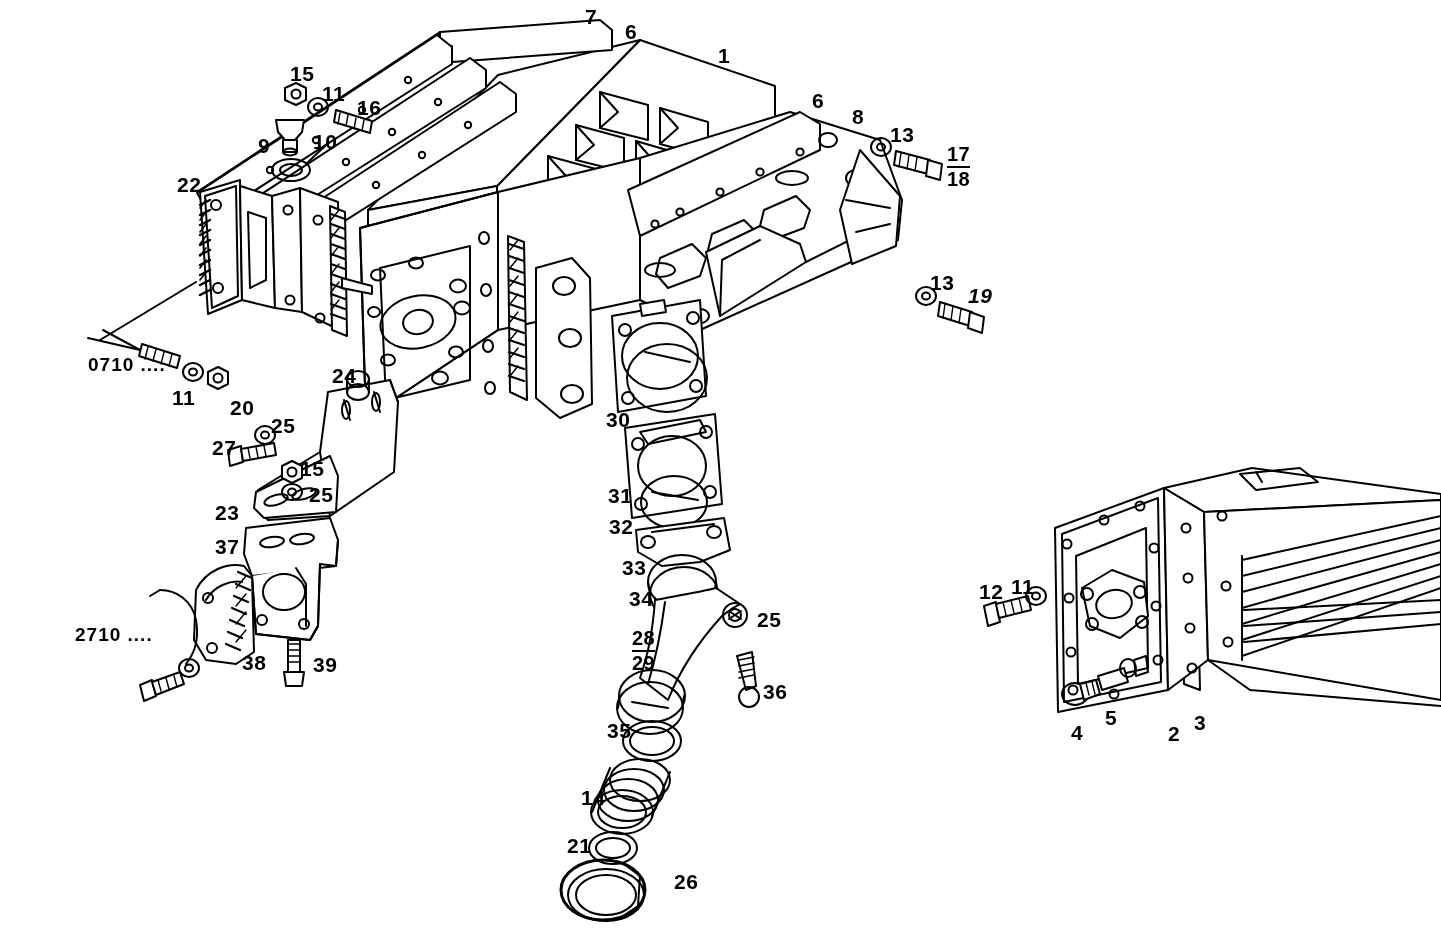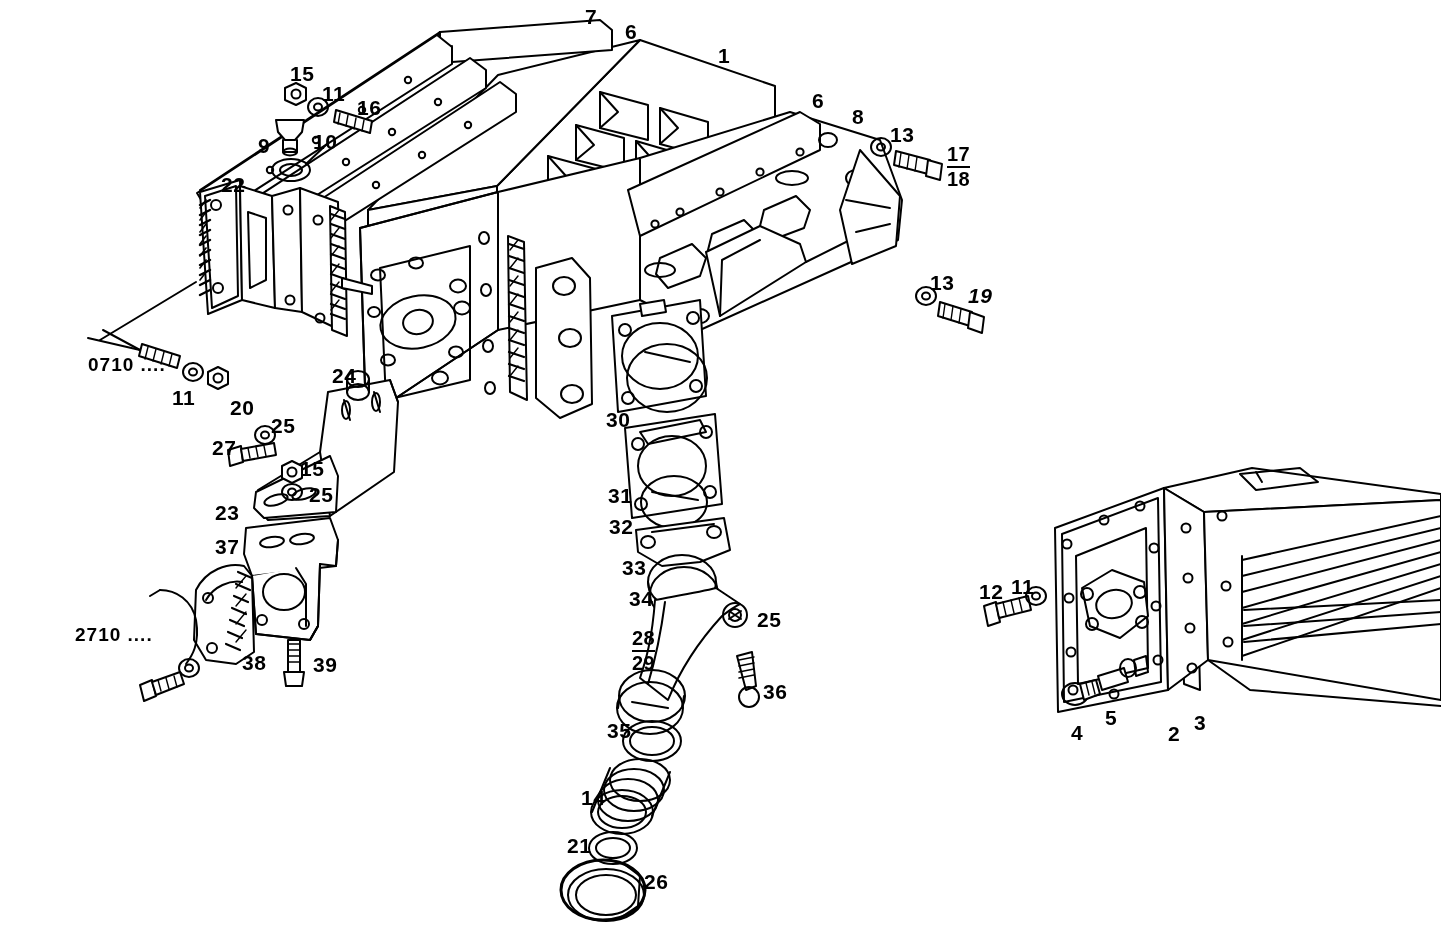--- a/index.html
+++ b/index.html
@@ -504,21 +504,21 @@
       <div class="lbl n" style="left: 625px; top: 21px;">6</div>
       <div class="lbl n" style="left: 718px; top: 45px;">1</div>
       <div class="lbl n" style="left: 290px; top: 63px;">15</div>
       <div class="lbl n" style="left: 322px; top: 83px;">11</div>
       <div class="lbl n" style="left: 357px; top: 97px;">16</div>
       <div class="lbl n" style="left: 812px; top: 90px;">6</div>
       <div class="lbl n" style="left: 852px; top: 106px;">8</div>
       <div class="lbl n" style="left: 890px; top: 124px;">13</div>
       <div class="lbl n" style="left: 258px; top: 135px;">9</div>
       <div class="lbl n" style="left: 313px; top: 131px;">10</div>
-      <div class="lbl n" style="left: 177px; top: 174px; margin-left: 44px;">22</div>
+      <div class="lbl n" style="left: 177px; top: 174px;">22</div>
       <div class="lbl n" style="left: 930px; top: 272px;">13</div>
       <div class="lbl n" style="left: 968px; top: 285px; font-style: italic;">19</div>
       <div class="lbl ref" style="left: 88px; top: 355px;">0710 ....</div>
       <div class="lbl n" style="left: 332px; top: 365px;">24</div>
       <div class="lbl n" style="left: 172px; top: 387px;">11</div>
       <div class="lbl n" style="left: 230px; top: 397px;">20</div>
       <div class="lbl n" style="left: 606px; top: 409px;">30</div>
       <div class="lbl n" style="left: 271px; top: 415px;">25</div>
       <div class="lbl n" style="left: 212px; top: 437px;">27</div>
       <div class="lbl n" style="left: 300px; top: 458px;">15</div>
@@ -536,21 +536,21 @@
       <div class="lbl n" style="left: 242px; top: 652px;">38</div>
       <div class="lbl n" style="left: 313px; top: 654px;">39</div>
       <div class="lbl n" style="left: 763px; top: 681px;">36</div>
       <div class="lbl n" style="left: 607px; top: 720px;">35</div>
       <div class="lbl n" style="left: 1071px; top: 722px;">4</div>
       <div class="lbl n" style="left: 1105px; top: 707px;">5</div>
       <div class="lbl n" style="left: 1168px; top: 723px;">2</div>
       <div class="lbl n" style="left: 1194px; top: 712px;">3</div>
       <div class="lbl n" style="left: 581px; top: 787px;">14</div>
       <div class="lbl n" style="left: 567px; top: 835px;">21</div>
-      <div class="lbl n" style="left: 644px; top: 871px;">26</div>
+      <div class="lbl n" style="left: 644px; top: 871px; padding-left: 30px;">26</div>
     </div>
 <div id="fractions">
       <div class="frac" style="left: 947px; top: 144px;">
         <div>17</div>
         <div class="bar"></div>
         <div>18</div>
       </div>
       <div class="frac" style="left: 632px; top: 628px;">
         <div>28</div>
         <div class="bar"></div>

